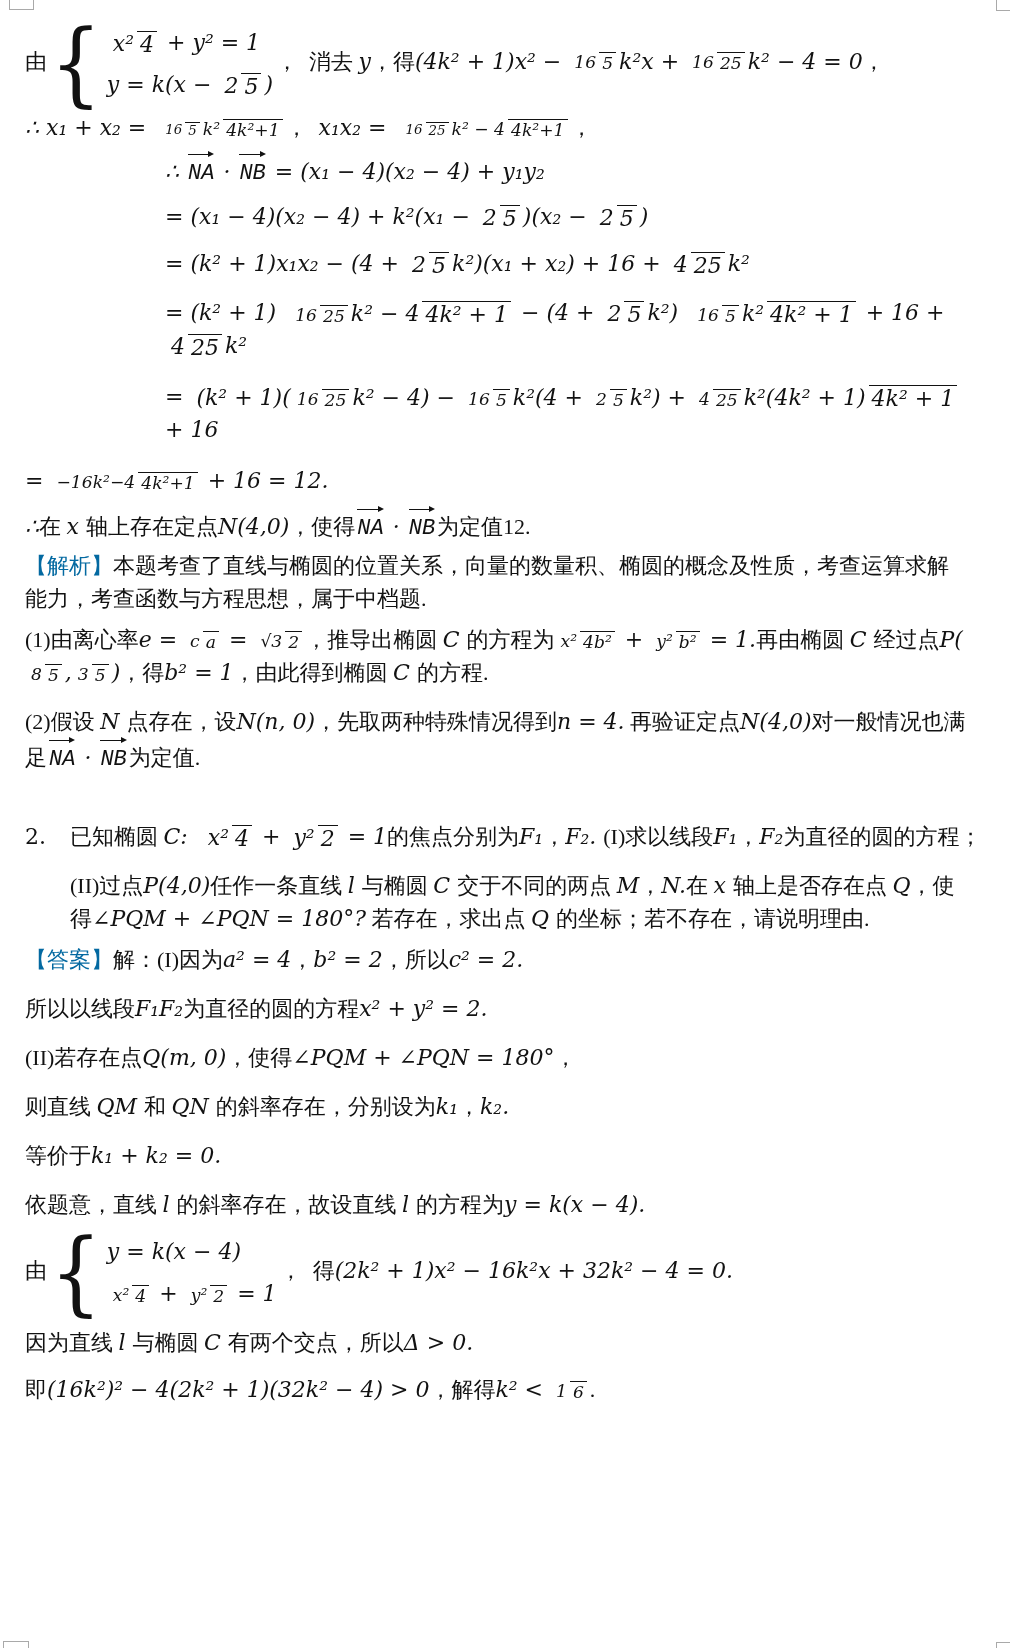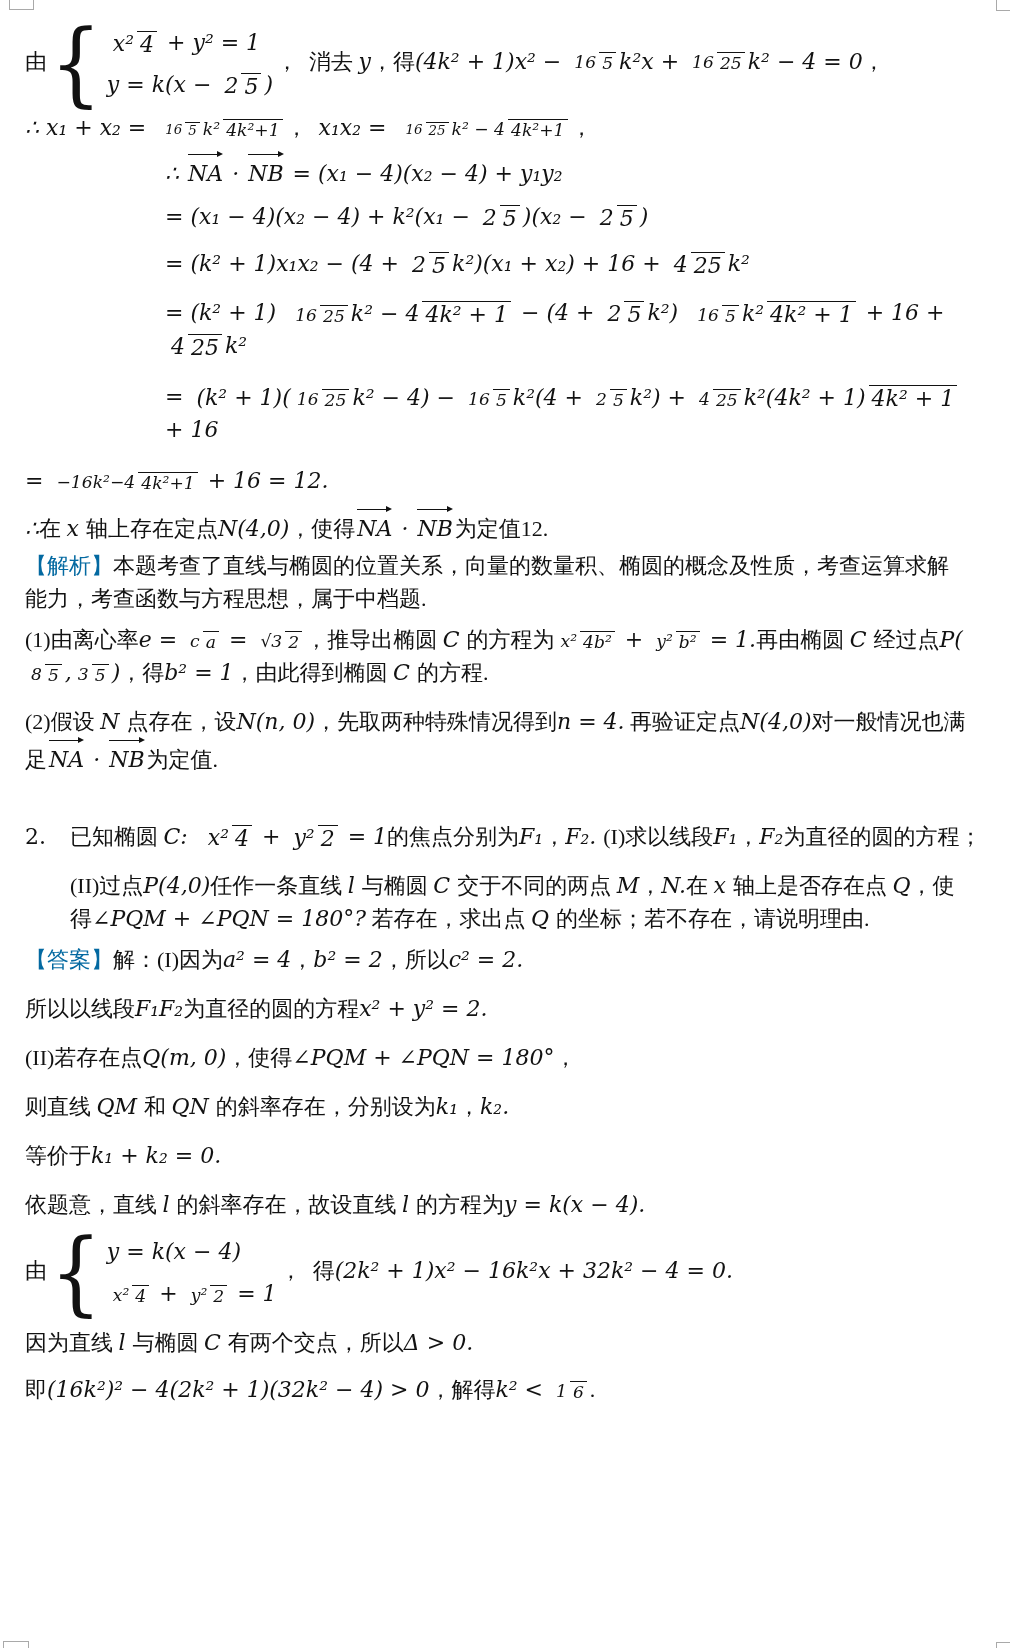--- a/index.html
+++ b/index.html
@@ -23,21 +23,21 @@
   .frac{display:inline-flex;text-align:center;vertical-align:middle;margin:0 3px;line-height:1.18;}
   .frac .fn{display:block;padding:0 3px;}
   .frac .fd{display:block;border-top:1.4px solid #121212;padding:0 3px;}
   .sz-s{font-size:0.78em;}
   
   .cases{display:inline-flex;align-items:center;vertical-align:middle;margin:0 3px;}
   .cases .brace{font-style:normal;font-size:3.7em;line-height:0.75;margin-right:5px;transform:scaleY(1.12);font-family:"DejaVu Serif",serif;font-weight:400;}
   .cases .crows{display:inline-flex;flex-direction:column;gap:9px;align-items:flex-start;}
   .cases .crow{display:inline-block;}
   
-  .vec{position:relative;display:inline-block;margin:0 2px;padding-top:5px;}
+  .vec{position:relative;display:inline-block;margin:0 2px;padding-top:5px;font-family:Liberation Mono, monospace;}
   .vec::before{content:"";position:absolute;top:2px;left:0;right:6px;border-top:1.4px solid #121212;}
   .vec::after{content:"";position:absolute;top:-1px;right:0;width:0;height:0;
     border-left:6px solid #121212;border-top:3.4px solid transparent;border-bottom:3.4px solid transparent;}
   
   .mark{position:absolute;}
   #mk-tl{left:9px;top:-10px;width:23px;height:18px;border:1px solid #a9a9a9;}
   #mk-tr{left:996px;top:0;width:13px;height:10px;border-left:1px solid #a9a9a9;border-bottom:1px solid #a9a9a9;}
   #mk-bl{left:3px;top:1641px;width:24px;height:12px;border:1px solid #a9a9a9;}
   #mk-br{left:996px;top:1642px;width:13px;height:10px;border-left:1px solid #a9a9a9;border-top:1px solid #a9a9a9;}
   

